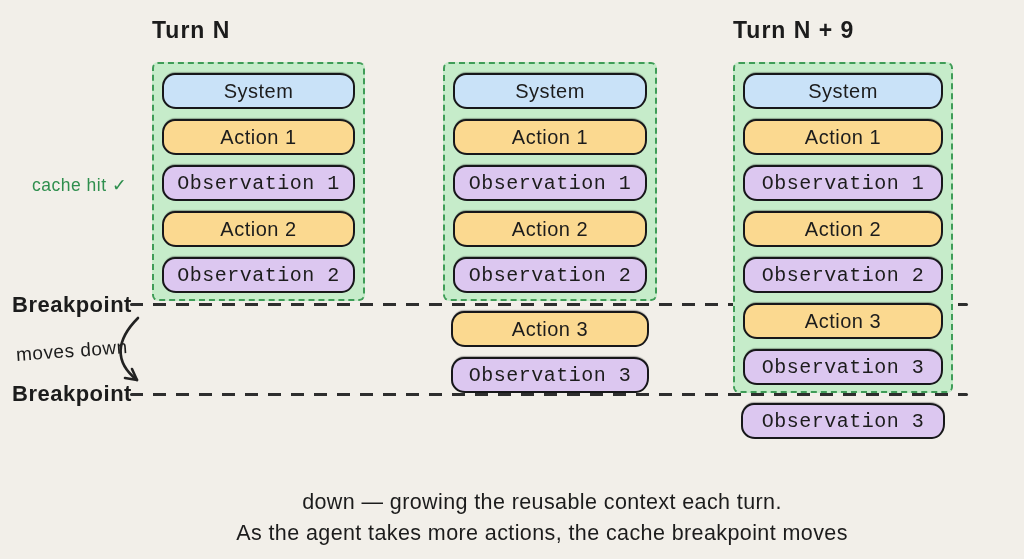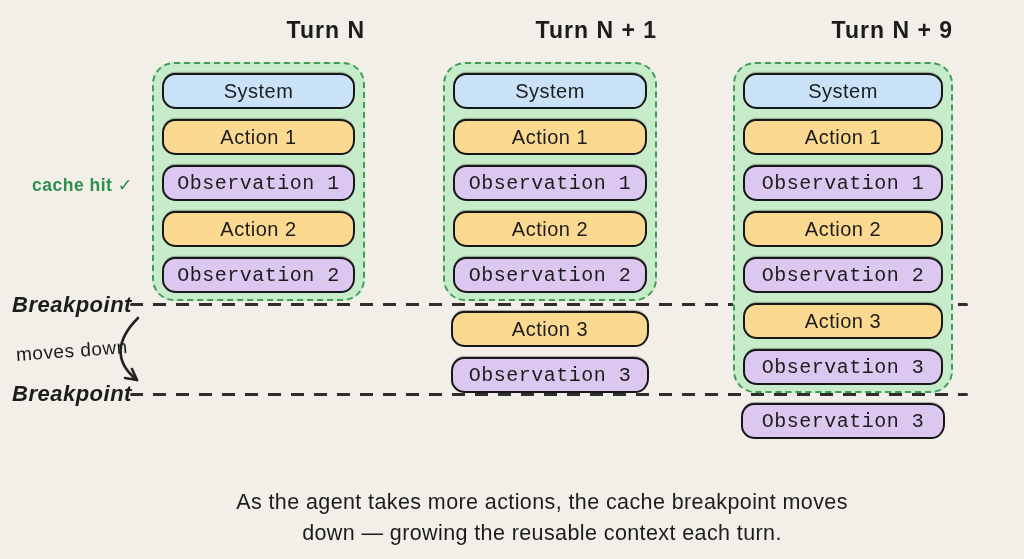--- a/index.html
+++ b/index.html
@@ -8,40 +8,40 @@
     background:#e8e5df;
   }
   .stage{
     position:relative;
     width:1024px;height:559px;
     background:var(--bg,#f2efe9);
     overflow:hidden;
   }
   .turn-title{
     position:absolute;top:17px;
-    text-align:right;
+    text-align:left;
     font-size:23px;font-weight:600;
     color:var(--text,#1c1c1c);
     letter-spacing:1px;
   }
   .bp-line{
     position:absolute;left:130px;width:838px;height:3px;
     background:repeating-linear-gradient(90deg,var(--line-color,#2e2e2e) 0 13px,transparent 13px 23px);
     border-radius:2px;
     z-index:1;
   }
   .col{
     position:absolute;top:62px;
     display:flex;flex-direction:column;gap:10px;
     z-index:2;
   }
   .cache{
     background:var(--cache-fill,#c6ecca);
     border:2.5px dashed var(--cache-border,#3f9c57);
-    border-radius:22px;
+    border-radius:6px;
     padding:9px 8px 6px;
     display:flex;flex-direction:column;gap:10px;justify-content:space-between;
   }
   .box{
     box-sizing:border-box;height:36px;
     border:2px solid var(--box-border,#17171a);
     border-radius:13px 15px 13px 14px / 14px 13px 15px 13px;
     display:flex;align-items:center;justify-content:center;
     font-size:20px;font-weight:500;
     color:var(--text,#1c1c1c);
@@ -49,51 +49,50 @@
     box-shadow:0 -2px 1px -1px rgba(30,30,30,0.35);
   }
   .box.system{background:var(--system-fill,#c9e2f8);}
   .box.action{background:var(--action-fill,#fbd990);}
   .box.observation{background:var(--observation-fill,#dcc7f0);font-family:Liberation Mono, monospace;}
   .col > .box{margin:0 8px;}
   .lbl-breakpoint{
     position:absolute;left:12px;
     font-size:22px;font-weight:600;
     color:var(--text,#1c1c1c);
-    z-index:3;letter-spacing:0.5px;font-style:italic;
+    z-index:3;letter-spacing:0.5px;
   }
   .lbl-moves{
     position:absolute;left:16px;top:340px;
     font-size:19px;font-weight:500;
     color:var(--text,#1c1c1c);
     transform:rotate(-4deg);
     z-index:3;letter-spacing:0.5px;
   }
   .lbl-cachehit{
     position:absolute;left:32px;top:175px;
-    font-size:17.5px;font-weight:700;
+    font-size:17.5px;font-weight:400;
     color:var(--green-text,#2f8f4e);
     z-index:3;letter-spacing:0.5px;
   }
   .arrow-svg{position:absolute;left:108px;top:312px;z-index:3;}
   .caption{
     position:absolute;left:60px;top:487px;width:964px;
     text-align:center;
     font-size:21.5px;font-weight:500;line-height:31px;
     color:var(--text,#1c1c1c);
     letter-spacing:0.4px;
   }
 </style>
 </head>
 <body>
 
 <div class="stage">
 
   <div class="turn-title" style="left:152px;width:213px;">Turn N</div>
-  <div class="turn-title" style="left:443px;width:214px;">Turn N + 1</div>
   <div class="turn-title" style="left:733px;width:220px;">Turn N + 9</div>
 
   <div class="bp-line" style="top:303px;"></div>
   <div class="bp-line" style="top:393px;"></div>
 
   <div class="lbl-cachehit">cache hit ✓</div>
   <div class="lbl-breakpoint" style="top:292px;">Breakpoint</div>
   <div class="lbl-moves">moves down</div>
   <div class="lbl-breakpoint" style="top:381px;">Breakpoint</div>
 
@@ -131,17 +130,17 @@
       <div class="box observation">Observation 1</div>
       <div class="box action">Action 2</div>
       <div class="box observation">Observation 2</div>
       <div class="box action">Action 3</div>
       <div class="box observation">Observation 3</div>
     </div>
     <div class="box observation">Observation 3</div>
   </div>
 
   <div class="caption">
+    <div>down — growing the reusable context each turn.</div>
     <div>As the agent takes more actions, the cache breakpoint moves</div>
-    <div>down — growing the reusable context each turn.</div>
   </div>
 
 </div>
 
 </body></html>

